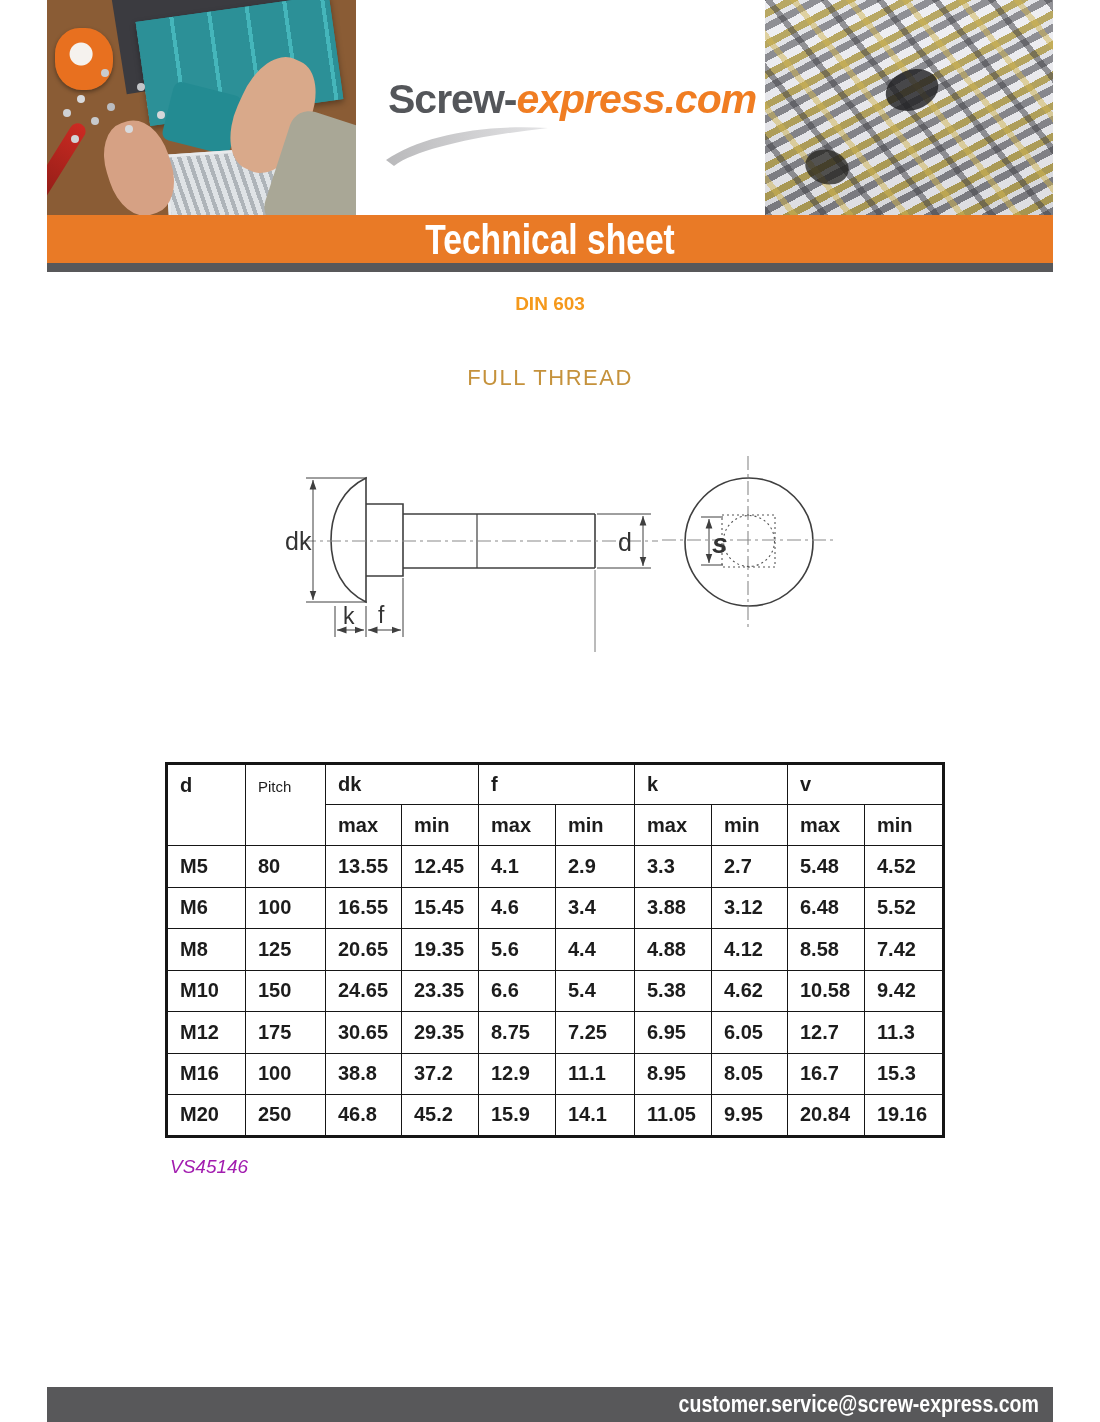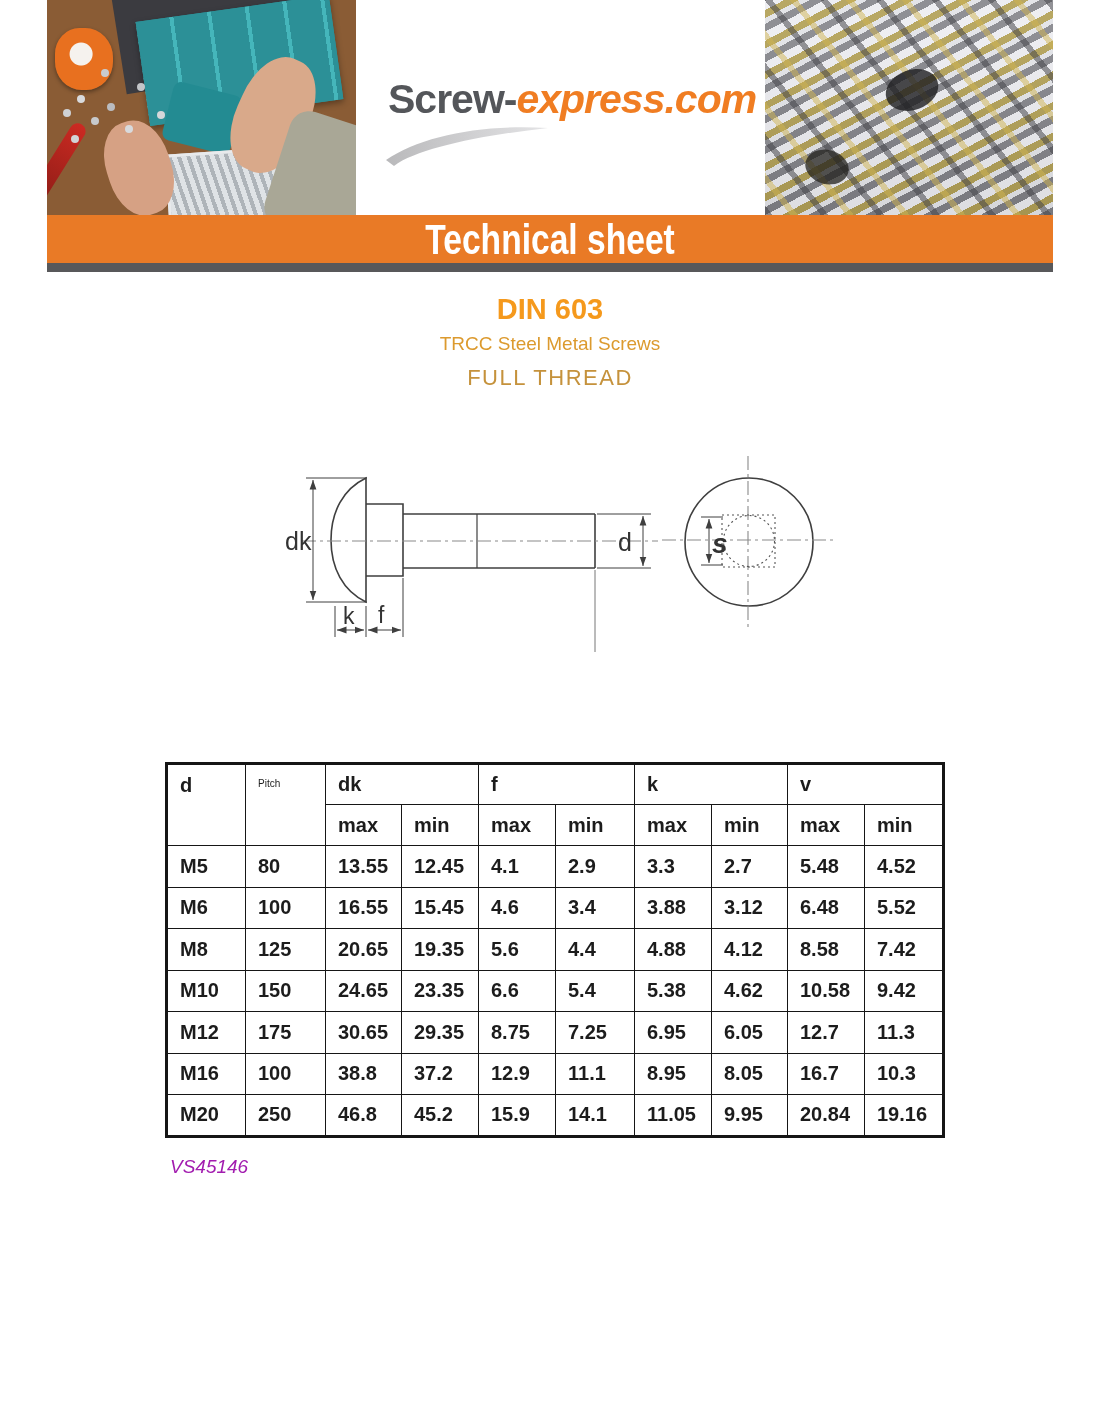--- a/index.html
+++ b/index.html
@@ -44,36 +44,36 @@
   .logo-text{position:absolute;left:32px;top:76px;white-space:nowrap;font-size:41px;font-weight:bold;letter-spacing:-1px;}
   .logo-text .p1{color:var(--logo_gray);}
   .logo-text .p2{color:var(--logo_orange);font-style:italic;text-align:center;}
   .swoosh{position:absolute;left:20px;top:118px;}
 
   .banner{position:absolute;left:47px;top:215px;width:1006px;height:48px;background:var(--accent_orange);text-align:center;}
   .banner-inner{display:inline-block;margin-top:2px;font-size:42px;font-weight:bold;color:#fff;letter-spacing:0;transform:scaleX(.8);transform-origin:center;line-height:46px;}
   .grayrule{position:absolute;left:47px;top:263px;width:1006px;height:9px;background:var(--bar_gray);}
 
   
-  .t-standard{position:absolute;left:0;top:293px;width:1100px;text-align:center;font-size:29px;font-weight:bold;color:var(--title_orange);}
+  .t-standard{position:absolute;left:0;top:293px;width:1100px;text-align:center;font-size:19px;font-weight:bold;color:var(--title_orange);}
   .t-subtitle{position:absolute;left:0;top:333px;width:1100px;text-align:center;font-size:19px;font-weight:500;color:var(--subtitle_gold);}
   .t-thread{position:absolute;left:0;top:365px;width:1100px;text-align:center;font-size:22px;font-weight:500;letter-spacing:1.5px;color:var(--thread_gold);}
 
   
   .diagram{position:absolute;left:270px;top:450px;}
   .diagram text{font-family:"Liberation Sans",sans-serif;fill:#333;}
 
   
   .spec-table{position:absolute;left:165px;top:762px;border-collapse:collapse;table-layout:fixed;background:#fff;
       border:3px solid var(--line_dark);color:#1c1c1c;}
   .spec-table td,.spec-table th{border:1.3px solid var(--line_dark);font-weight:bold;font-size:20px;text-align:left;padding:0 0 0 12px;vertical-align:middle;overflow:hidden;white-space:nowrap;}
   .spec-table thead tr{height:41px;}
   .spec-table tbody tr{height:41.5px;}
   .spec-table .rowspan-cell{vertical-align:top;padding-top:9px;}
-  .spec-table .pitch-head{font-weight:normal;font-size:10px;padding-top:13px;}
+  .spec-table .pitch-head{font-weight:normal;font-size:15px;padding-top:13px;}
   .spec-table .group-head{vertical-align:middle;}
   .ref-code{position:absolute;left:170px;top:1156px;font-size:19px;font-style:italic;color:#a21caf;}
 
   
   .footer-bar{position:absolute;left:47px;top:1387px;width:1006px;height:35px;background:var(--bar_gray);text-align:right;}
   .footer-inner{display:inline-block;margin-right:14px;color:#fff;font-weight:bold;font-size:23px;line-height:35px;transform:scaleX(.85);transform-origin:right center;}
 </style>
 </head>
 <body>
 
@@ -110,21 +110,20 @@
     <div class="dark1"></div>
     <div class="dark2"></div>
   </div>
 
   <div class="banner">
     <span class="banner-inner">Technical sheet</span>
   </div>
   <div class="grayrule"></div>
 
   <div class="t-standard">DIN 603</div>
-  <div class="t-subtitle">TRCC Steel Metal Screws</div>
   <div class="t-thread">FULL THREAD</div>
 
   <svg class="diagram" width="610" height="230" viewBox="270 450 610 230">
     <defs>
       <marker id="ah" markerWidth="11" markerHeight="9" refX="9.5" refY="4" orient="auto-start-reverse">
         <path d="M0,0.6 L9.5,4 L0,7.4 Z" fill="#3f3f3f"></path>
       </marker>
     </defs>
     <g stroke="#3f3f3f" stroke-width="1.6" fill="none">
 
@@ -273,33 +272,36 @@
         <tr>
           <td>M16</td>
           <td>100</td>
           <td>38.8</td>
           <td>37.2</td>
           <td>12.9</td>
           <td>11.1</td>
           <td>8.95</td>
           <td>8.05</td>
           <td>16.7</td>
-          <td>10.3</td>
+          <td>15.3</td>
         </tr>
         <tr>
           <td>M20</td>
           <td>250</td>
           <td>46.8</td>
           <td>45.2</td>
           <td>15.9</td>
           <td>14.1</td>
           <td>11.05</td>
           <td>9.95</td>
           <td>20.84</td>
           <td>19.16</td>
         </tr>
       </tbody>
   </table>
 
   <div class="ref-code">VS45146</div>
 
+  <div class="footer-bar">
+    <span class="footer-inner">customer.service@screw-express.com</span>
+  </div>
 
 </div>
 
 </body></html>

